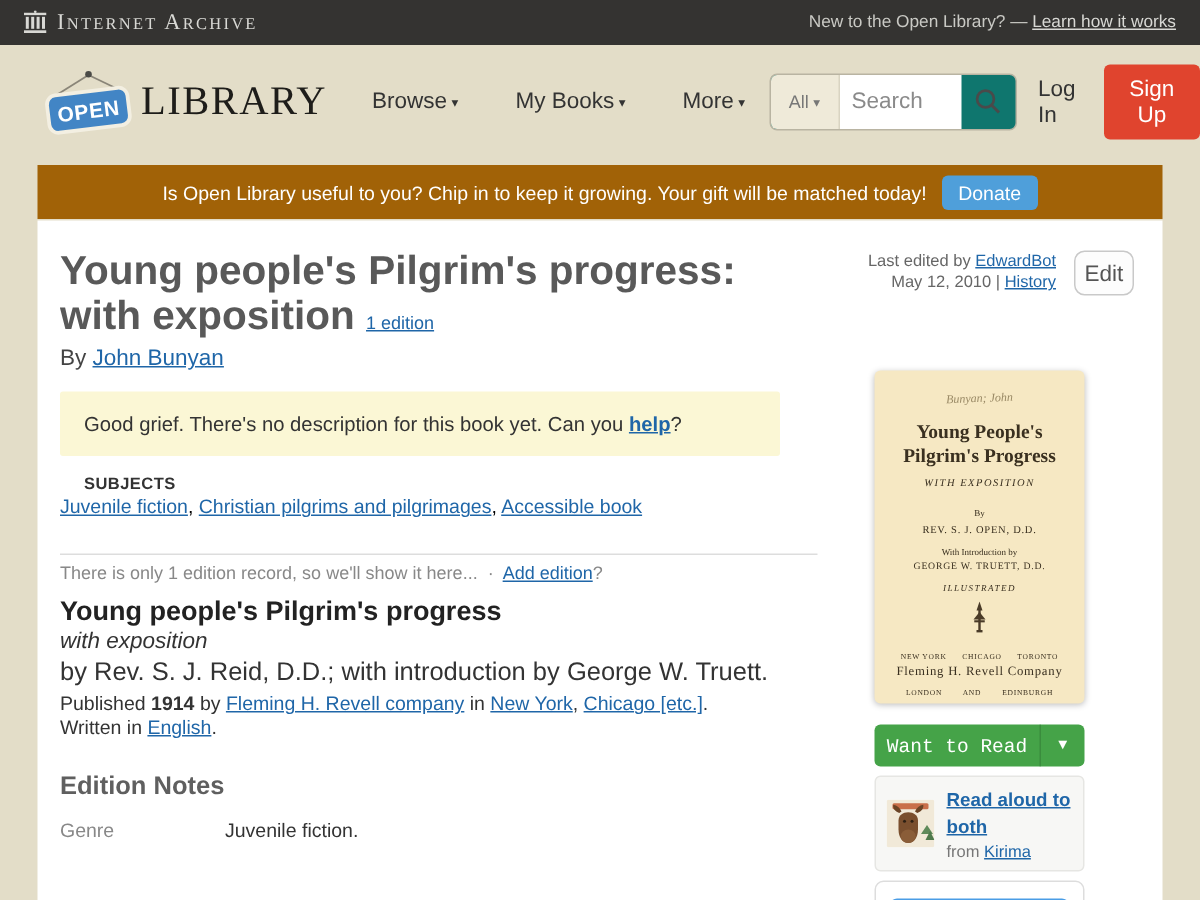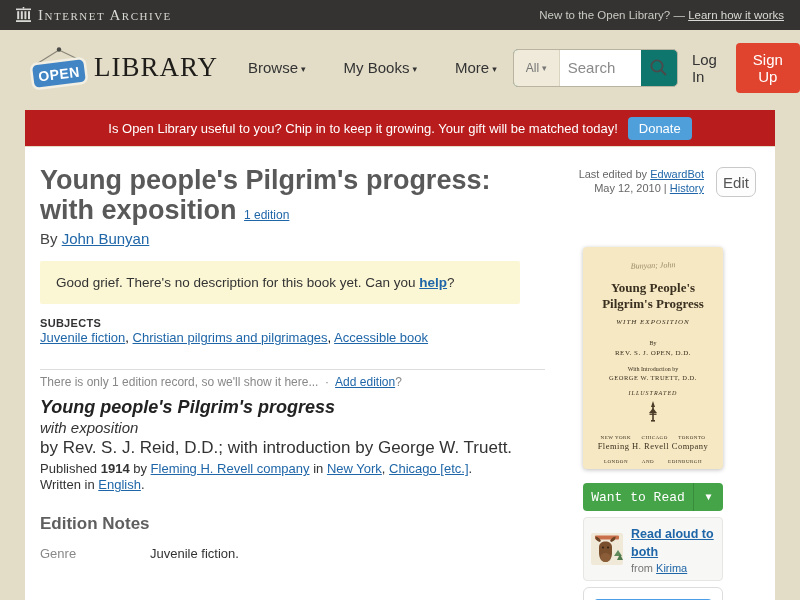--- a/index.html
+++ b/index.html
@@ -34,21 +34,21 @@
                    cursor:pointer; flex-shrink:0; }
   .searchbox input { border:none; outline:none; flex:1; height:100%; padding:0 8px; font-size:15px;
                      color:#333; font-family:"Liberation Sans", sans-serif; min-width:0; }
   .searchbox input::placeholder { color:#8a8a8a; }
   .search-btn { width:36px; display:flex; align-items:center; justify-content:center; cursor:pointer; }
   .login { margin-left:14px; font-size:15px; color:#333; cursor:pointer; }
   .signup { margin-left:14px; background:#e0442e; color:#fff; font-size:15px; border:none;
             border-radius:4px; padding:8px 13px; cursor:pointer; font-family:"Liberation Sans", sans-serif; }
 
   
-  .banner { position:absolute; top:110px; left:25px; width:750px; height:36px; background:#b91c1c;
+  .banner { position:absolute; top:110px; left:25px; width:750px; height:36px; background:#a16207;
             display:flex; align-items:center; justify-content:center; gap:10px; }
   .banner-msg { color:#fff; font-size:13px; }
   .donate-btn { background:#4f9fda; color:#fff; border:none; border-radius:4px; font-size:13px;
                 padding:4px 11px; cursor:pointer; font-family:"Liberation Sans", sans-serif; }
 
   
   .card { position:absolute; top:147px; left:25px; width:750px; height:453px; background:#fff;
           overflow:hidden; }
   .main-col { position:absolute; left:15px; top:18px; width:520px; }
 
@@ -60,27 +60,27 @@
   .meta-text { text-align:right; font-size:11px; color:#666; line-height:14px; }
   .meta-text .lnk { font-size:11px; }
   .edit-btn { width:40px; height:30px; background:#fdfdfd; border:1px solid #c9c9c9; border-radius:7px;
               font-size:15px; color:#555; cursor:pointer; font-family:"Liberation Sans", sans-serif; }
 
   .desc-box { margin-top:14px; width:480px; background:#fbf7d5; padding:14px 16px; font-size:13.5px;
               color:#333; border-radius:2px; }
   .desc-box .lnk { font-weight:bold; }
 
   .subjects { margin-top:13px; }
-  .subjects-heading { font-size:11px; font-weight:bold; color:#333; letter-spacing:0.3px; }
+  .subjects-heading { font-size:11px; font-weight:bold; color:#333; letter-spacing:0.3px;margin-left:16px; }
   .subjects-links { font-size:13px; margin-top:1px; }
 
   .edition-divider { border:none; border-top:1px solid #ddd; margin-top:24px; width:505px; }
   .edition-notice { margin-top:5px; font-size:12px; color:#888; }
   .edition-notice .lnk { font-size:12px; }
-  h2.edition-title { font-size:18px; font-weight:bold; color:#222; margin-top:8px;font-style:italic; }
+  h2.edition-title { font-size:18px; font-weight:bold; color:#222; margin-top:8px; }
   .edition-subtitle { font-size:15px; font-style:italic; color:#333; margin-top:1px; }
   .edition-byline { font-size:17px; color:#333; margin-top:2px; }
   .edition-published { font-size:13px; color:#333; margin-top:3px; }
   .edition-written { font-size:13px; color:#333; margin-top:1px; }
 
   .sec-heading { font-size:17px; font-weight:bold; color:#5f5f5f; }
   .notes-sec { margin-top:22px; }
   .kv-row { display:flex; margin-top:12px; }
   .kv-label { width:110px; flex-shrink:0; font-size:13px; color:#888; }
   .kv-value { font-size:13px; color:#333; }

